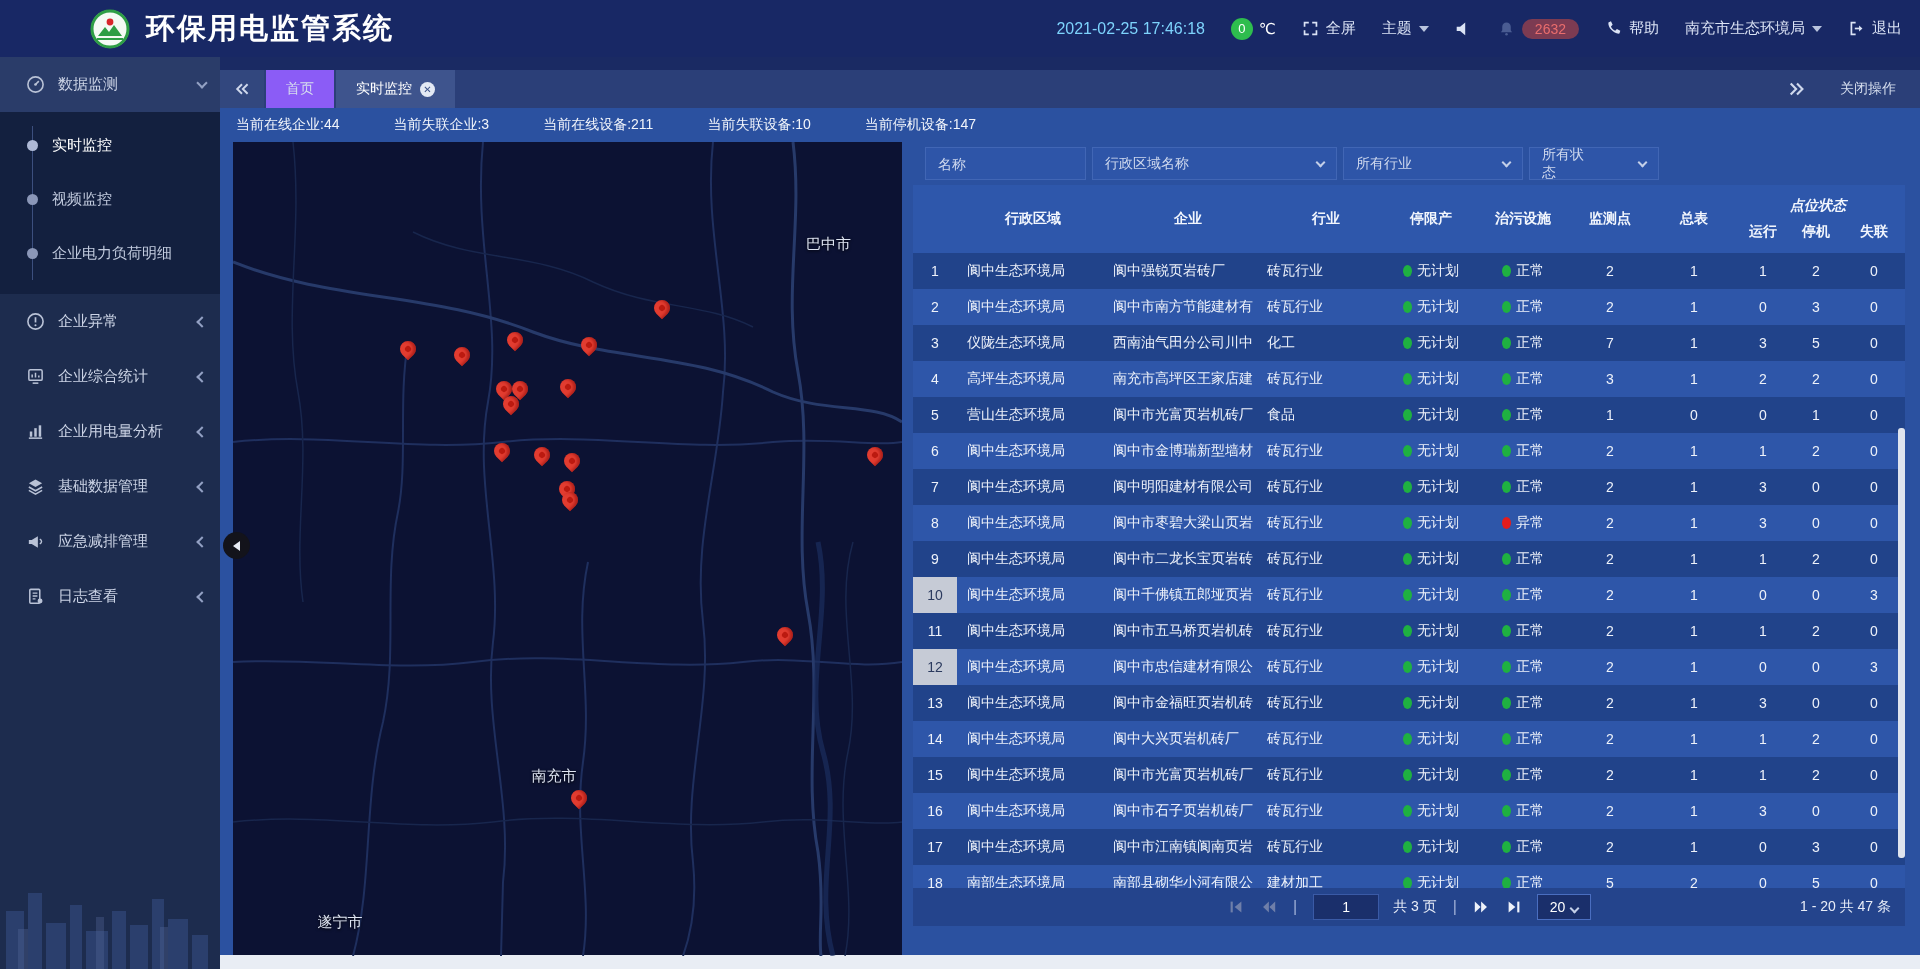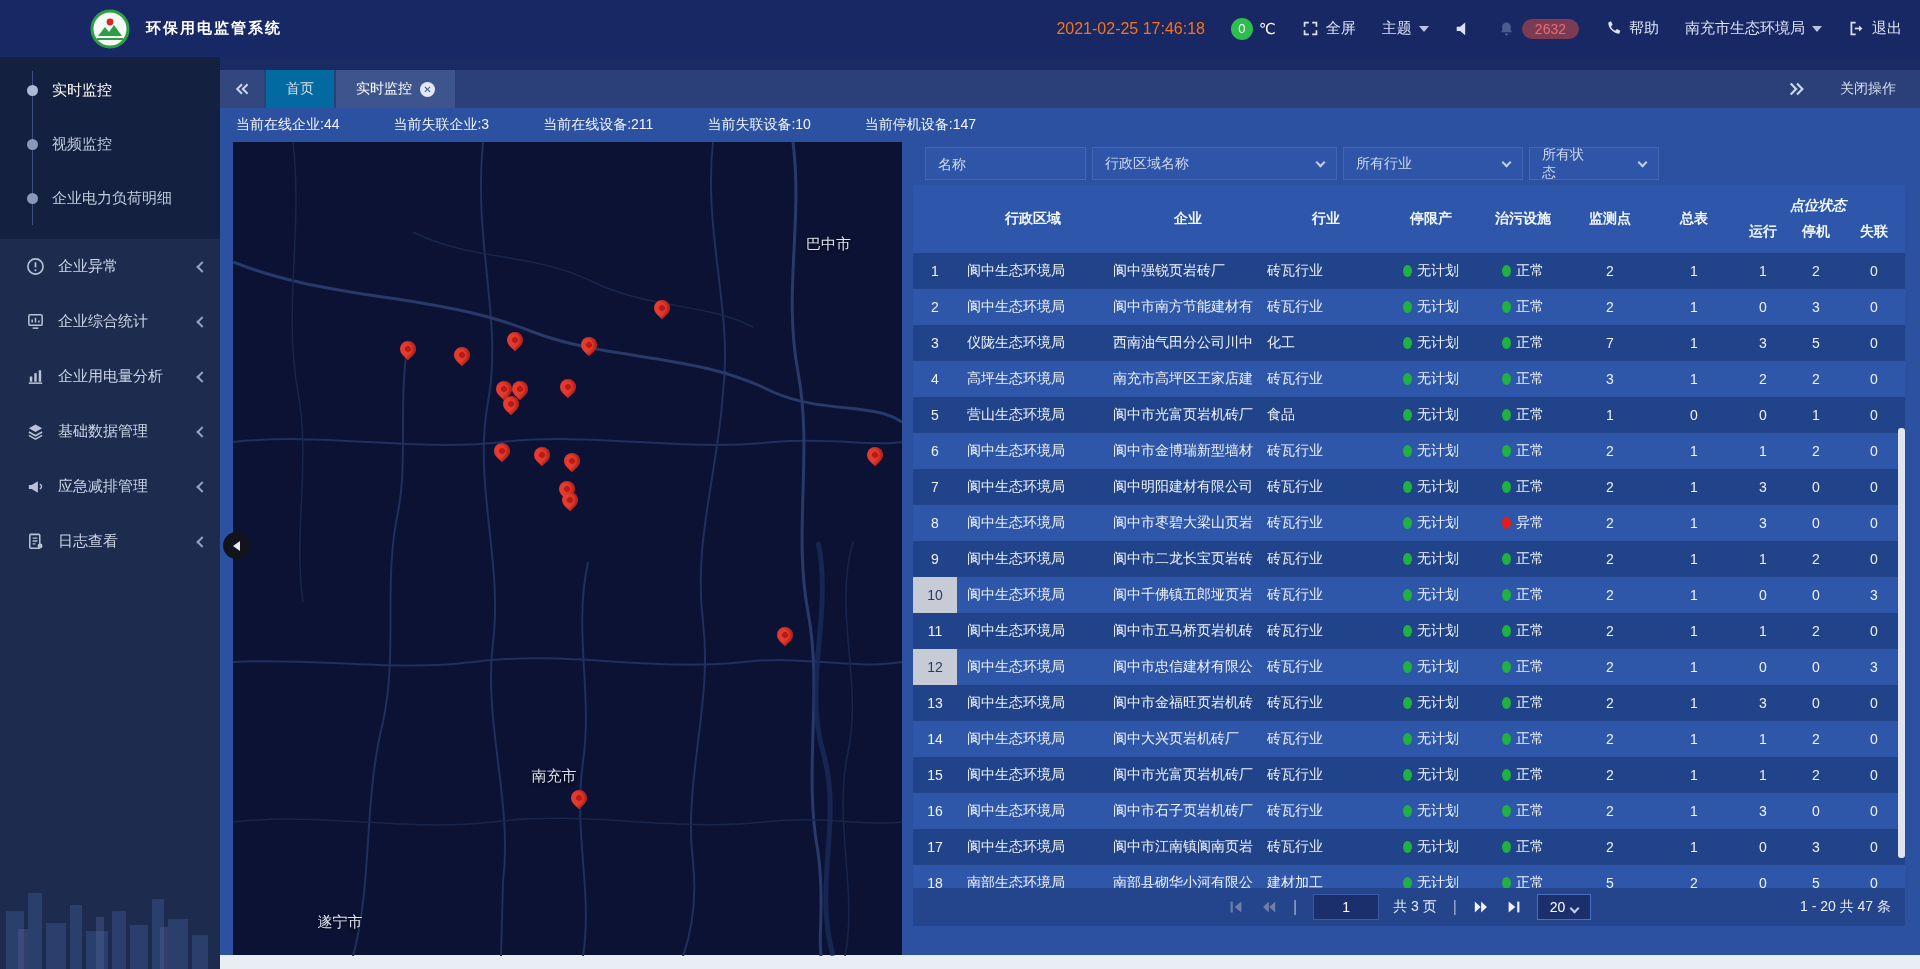--- a/index.html
+++ b/index.html
@@ -4,23 +4,23 @@
 <style>
   * { margin:0; padding:0; box-sizing:border-box; }
   html,body { width:1920px; height:969px; overflow:hidden; }
   body { font-family:"Liberation Sans","DejaVu Sans",sans-serif; background:#2b51a0; color:#fff; }
   .app { position:relative; width:1920px; height:969px; }
 
   
   .topbar { position:absolute; left:0; top:0; width:1920px; height:57px; background:#182865;
             display:flex; align-items:center; padding:0 18px 0 90px; z-index:5; }
   .logo { width:40px; height:40px; margin-right:16px; }
-  .app-title { font-size:15px; font-weight:bold; letter-spacing:2px; }
+  .app-title { font-size:29px; font-weight:bold; letter-spacing:2px; }
   .topbar-right { margin-left:auto; display:flex; align-items:center; gap:26px; font-size:15px; }
-  .datetime { color:#f97316; font-size:16px; }
+  .datetime { color:#7dd3fc; font-size:16px; }
   .temp { display:flex; align-items:center; gap:6px; }
   .temp-circle { width:22px; height:22px; border-radius:50%; background:#2ebd4e; color:#fff;
                  font-size:13px; line-height:22px; text-align:center; }
   .hbtn { display:flex; align-items:center; gap:7px; color:#dbe3f5; cursor:pointer; }
   .hicon { width:17px; height:17px; color:#dbe3f5; }
   .badge-pill { background:#7c3b52; color:#ea6d6d; border-radius:11px; padding:2px 13px; font-size:14px; }
   .caret-down { width:0; height:0; border-left:5px solid transparent; border-right:5px solid transparent;
                 border-top:6px solid #b9c4de; display:inline-block; }
 
   
@@ -43,21 +43,21 @@
   .skyline { position:absolute; bottom:0; left:0; }
 
   
   .main { position:absolute; left:220px; top:57px; right:0; bottom:0; display:flex; flex-direction:column; }
   .tabstrip { height:51px; background:#1a2a63; display:flex; align-items:flex-end; }
   .tabrow { height:38px; width:100%; background:#2b3f78; display:flex; align-items:center; }
   .tab-nav { width:44px; height:38px; display:flex; align-items:center; justify-content:center; cursor:pointer;
              background:#32477e; }
   .tab-nav svg { width:16px; height:16px; color:#cfd8ec; }
   .tab { height:38px; display:flex; align-items:center; gap:8px; padding:0 20px; font-size:14px;
-         color:#d6deee; cursor:pointer; background:#0369a1; margin-left:2px; }
+         color:#d6deee; cursor:pointer; background:#8b5cf6; margin-left:2px; }
   .tab.active { background:#3e548d; color:#fff; }
   .tab-close { width:15px; height:15px; border-radius:50%; background:#e3e9f4; color:#3c5288;
                font-size:10px; line-height:15px; text-align:center; font-weight:bold; }
   .tabrow-right { margin-left:auto; display:flex; align-items:center; gap:34px; padding-right:24px; }
   .tabrow-right svg { width:18px; height:18px; color:#cfd8ec; cursor:pointer; }
   .close-ops { font-size:14px; color:#d6deee; cursor:pointer; }
 
   .statsbar { height:34px; background:#2b51a0; display:flex; align-items:center; padding-left:16px; gap:54px; }
   .stat-item { display:flex; gap:0; font-size:14px; color:#f2f5fb; }
 
@@ -194,20 +194,29 @@
           <line x1="8" y1="10" x2="14" y2="10" stroke="currentColor" stroke-width="2"></line>
           <path d="M13 6.5 L17 10 l-4 3.5 Z" fill="currentColor"></path>
         </svg>
         <span>退出</span>
       </span>
     </div>
   </header>
 
   <aside class="sidebar">
     <nav id="side-nav">
+        <div class="side-section expanded">
+          <svg viewBox="0 0 20 20" class="side-icon">
+            <circle cx="10" cy="10" r="8" fill="none" stroke="currentColor" stroke-width="1.7"></circle>
+            <path d="M10 10 L13.5 6.5" stroke="currentColor" stroke-width="1.7"></path>
+            <circle cx="10" cy="10" r="1.4" fill="currentColor"></circle>
+          </svg>
+          <span class="side-label">数据监测</span>
+          <span class="chev down"></span>
+        </div>
         <div class="submenu">
           <span class="submenu-line"></span>
           <div class="sub-item active">
             <span class="dot"></span>
             <span>实时监控</span>
           </div>
           <div class="sub-item">
             <span class="dot"></span>
             <span>视频监控</span>
           </div>

